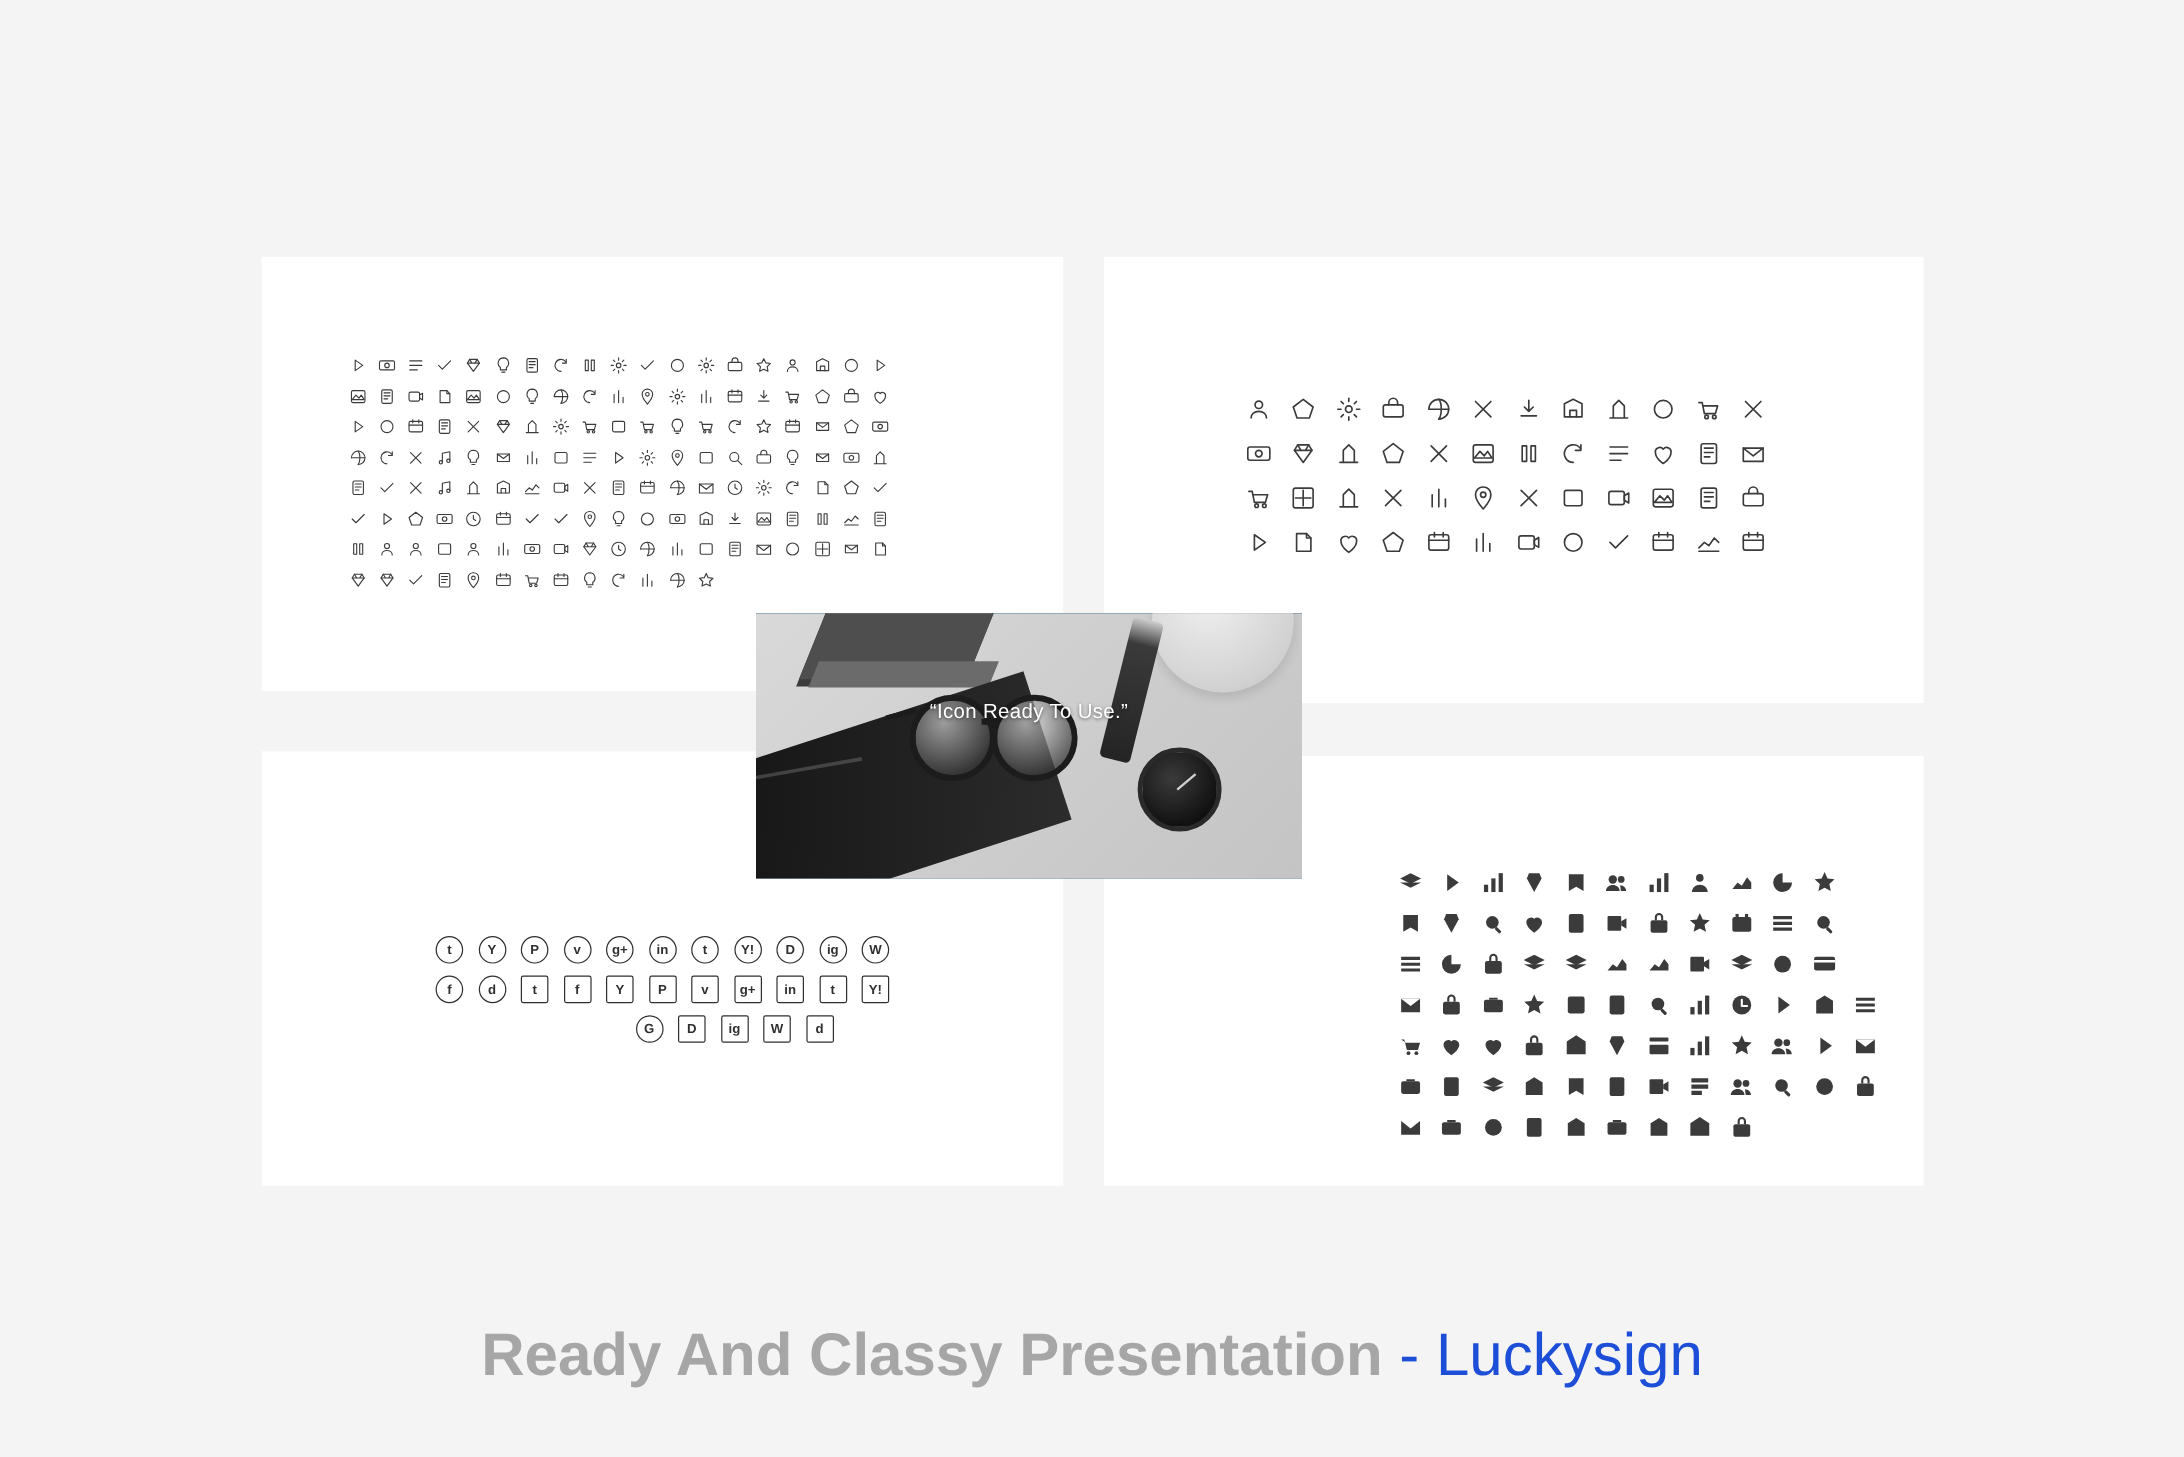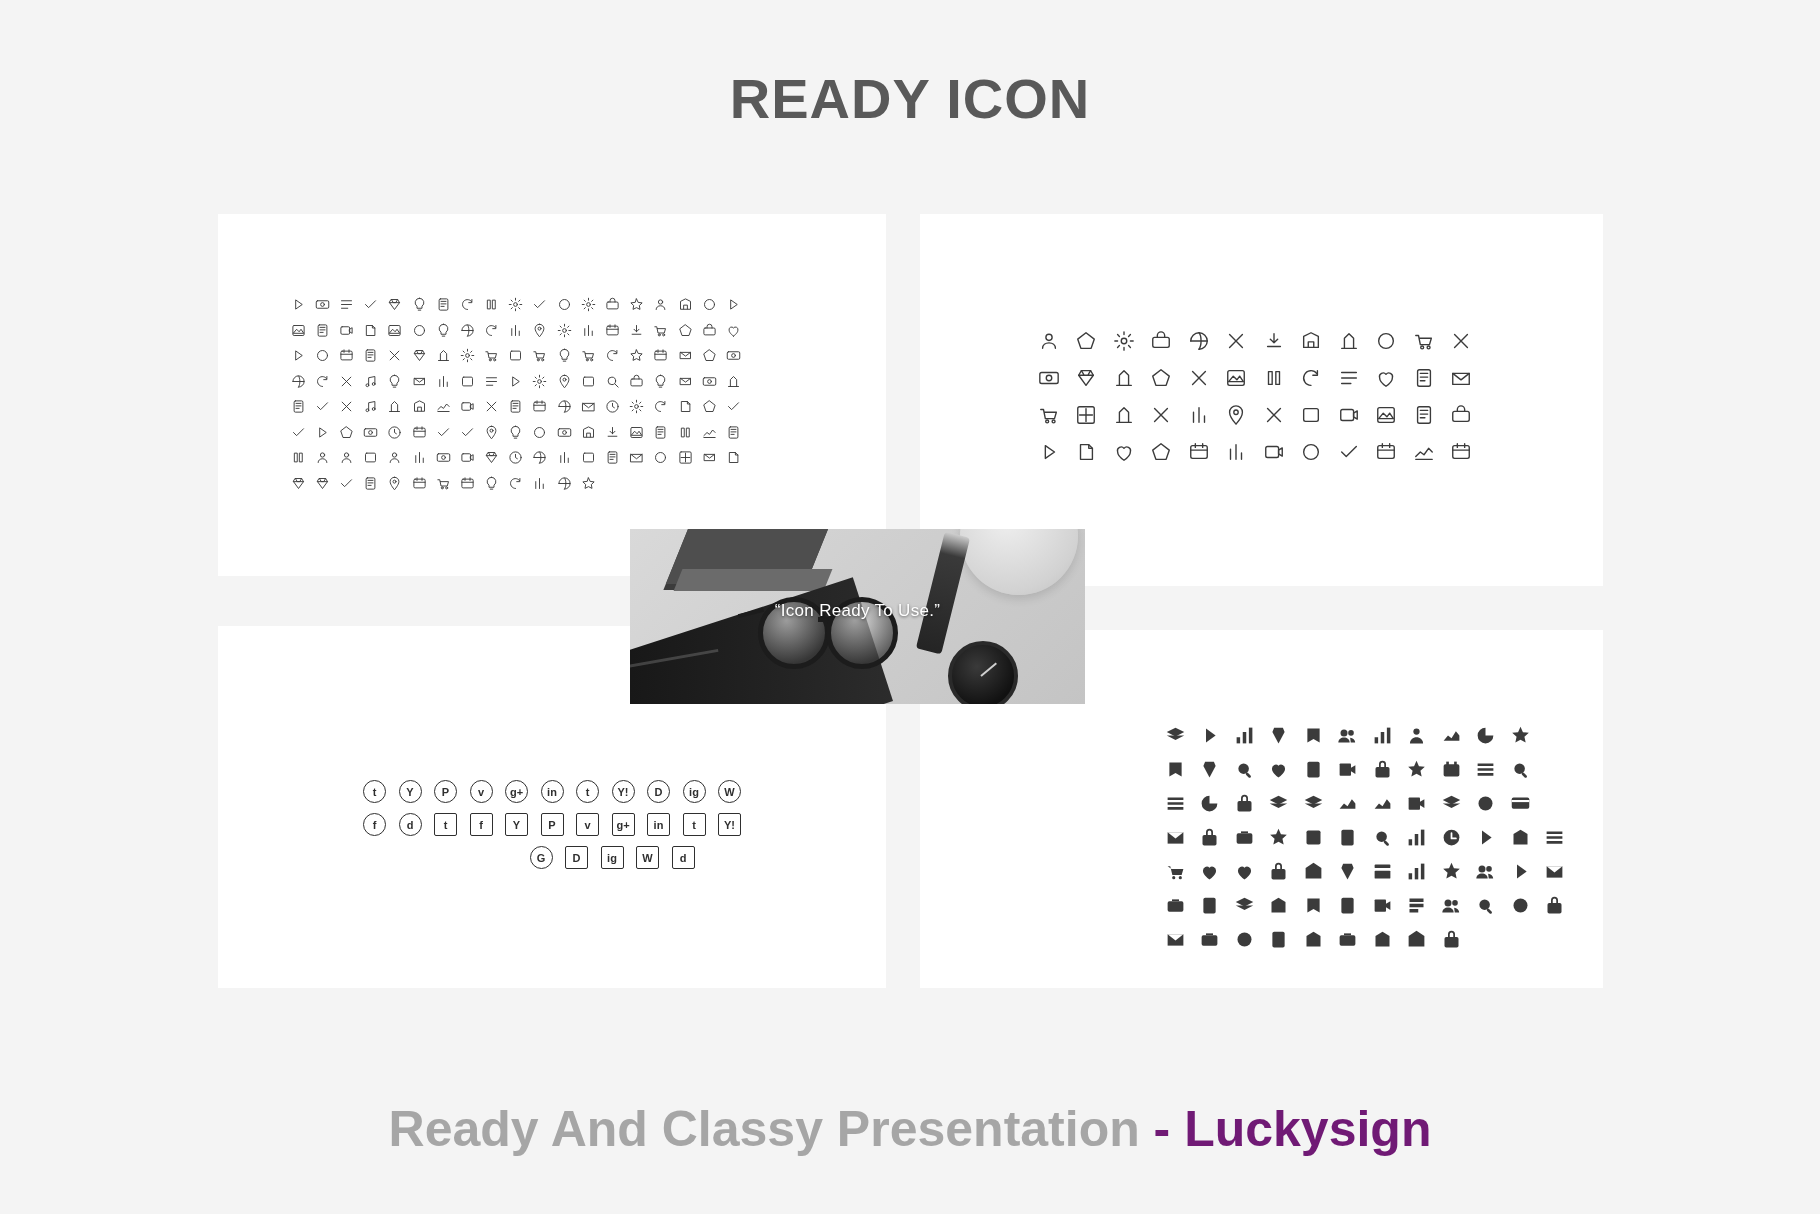--- a/index.html
+++ b/index.html
@@ -23,38 +23,38 @@
 
   
   .footer{
     position:absolute;left:0;top:1100px;width:1820px;
     text-align:center;white-space:nowrap;
   }
   .footer .bold{
     font-size:50px;font-weight:bold;color:#a6a6a6;letter-spacing:0px;
   }
   .footer .light{
-    font-size:50px;font-weight:bold;color:#701a75;letter-spacing:0px;
+    font-size:50px;font-weight:normal;color:#1d4ed8;letter-spacing:0px;
   }
 
   
   .panel{position:absolute;background:#ffffff;}
   #panel-tl{left:218px;top:214px;width:668px;height:362px;}
   #panel-tr{left:920px;top:214px;width:683px;height:372px;}
   #panel-bl{left:218px;top:626px;width:668px;height:362px;}
   #panel-br{left:920px;top:630px;width:683px;height:358px;}
 
   
   .gap{position:absolute;background:#f4f4f4;}
   #gap-l{left:218px;top:576px;width:668px;height:50px;}
   #gap-r{left:920px;top:586px;width:683px;height:44px;}
 
   
   .photo{
-    position:absolute;left:630px;top:529px;width:455px;height:175px;
+    position:absolute;left:630px;top:511px;width:455px;height:221px;
     overflow:hidden;
     background:#0c4a6e;
   }
   .photo .ph-bg{
     position:absolute;inset:0;
     background:
       linear-gradient(135deg,#d9d9d9 0%,#cfcfcf 45%,#c4c4c4 100%);
   }
   
   .photo .nb1{
@@ -167,21 +167,20 @@
     font-family:"Liberation Sans", sans-serif;
   }
   .soc.circle{border-radius:50%;}
   .soc.square{border-radius:2px;}
 </style>
 </head>
 <body>
 
 <div class="stage">
 
-  <div class="page-title">READY ICON</div>
 
   <div class="panel" id="panel-tl"></div>
   <div class="panel" id="panel-tr"></div>
   <div class="panel" id="panel-bl"></div>
   <div class="panel" id="panel-br"></div>
 
   <div class="gap" id="gap-l"></div>
   <div class="gap" id="gap-r"></div>
 
   <div class="grid" id="grid-tl">

